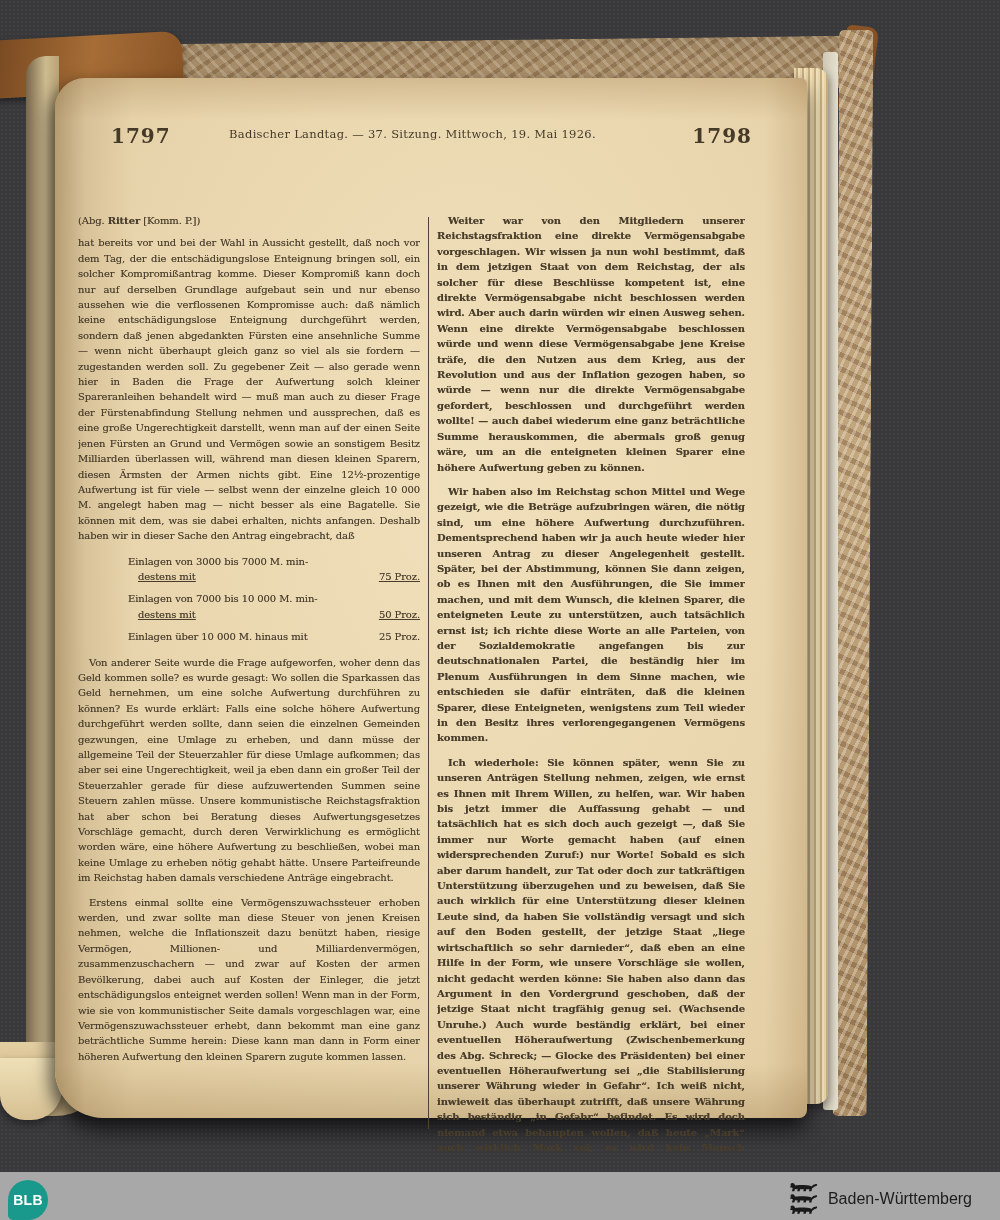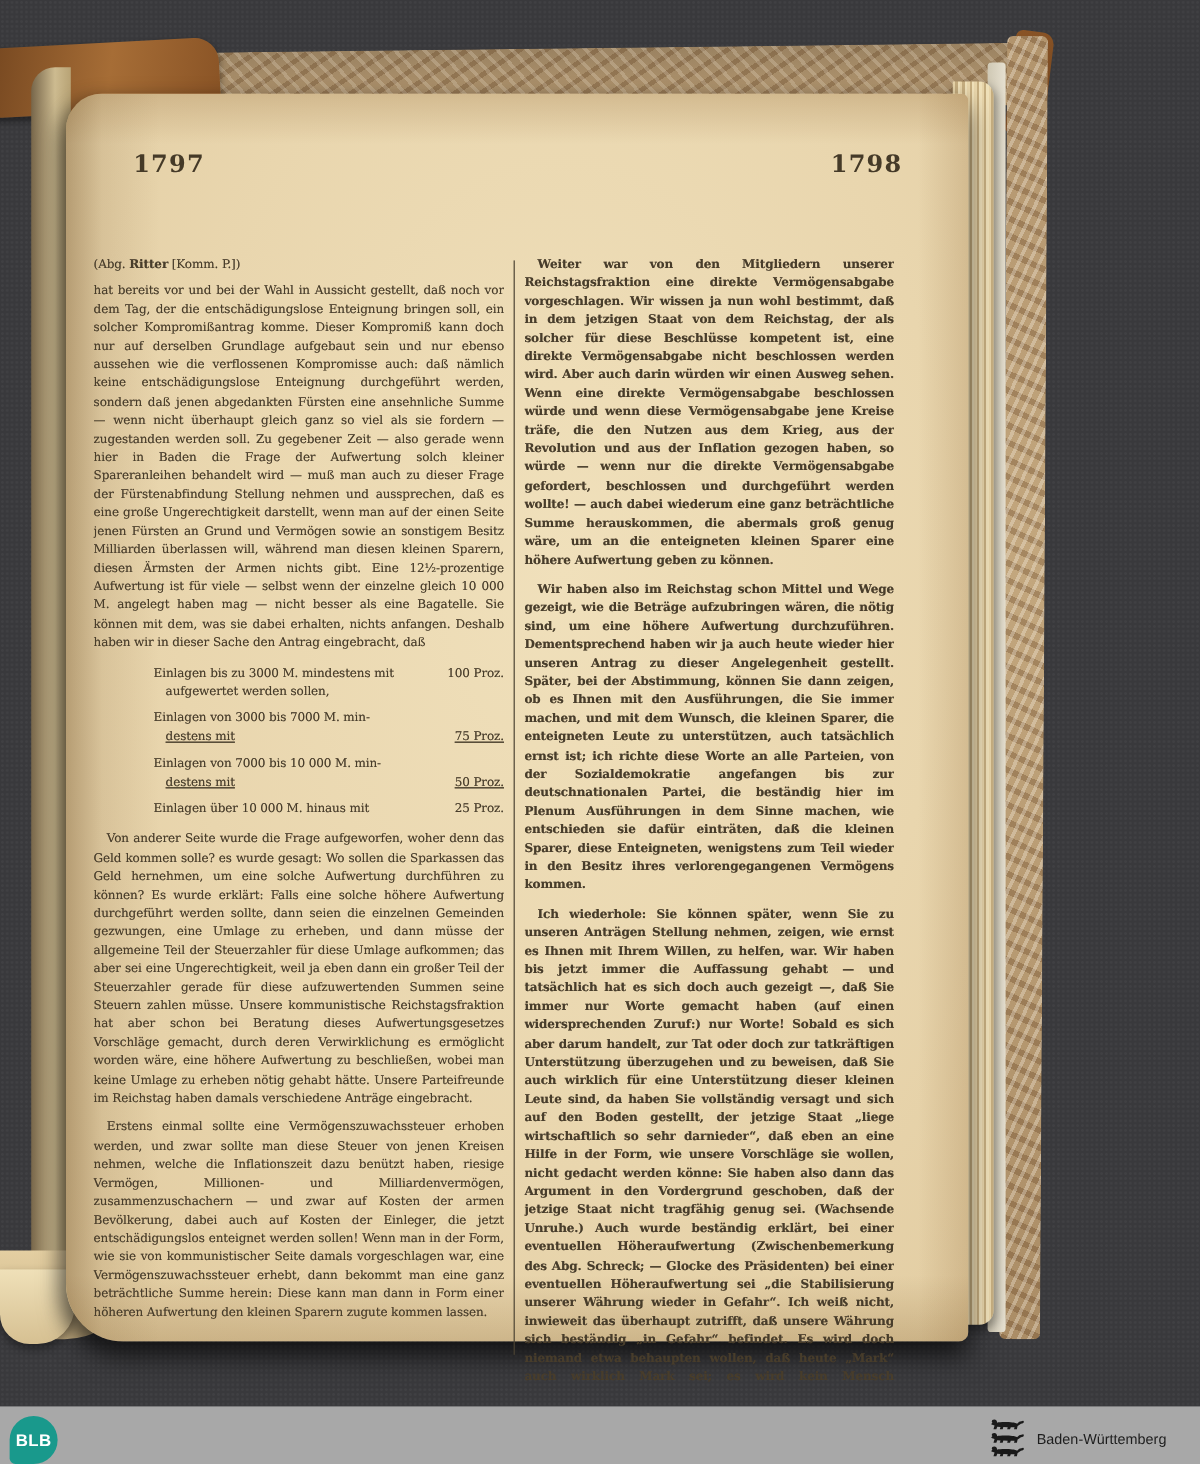--- a/index.html
+++ b/index.html
@@ -113,56 +113,50 @@
   }
   .blb-badge{
     width:40px;height:40px;margin-left:8px;flex:0 0 auto;
     background:#19998c;border-radius:50% 50% 50% 12%;
     display:flex;align-items:center;justify-content:center;
     color:#ffffff;font-weight:bold;font-size:14px;letter-spacing:.3px;
   }
   .lib-name{margin-left:13px;font-weight:700;font-size:13.5px;line-height:1.32;color:#2a2a2a;letter-spacing:.4px;}
   .footer-right{margin-left:auto;margin-right:28px;display:flex;align-items:center;gap:10px;}
   .lions{width:30px;height:42px;}
-  .region{font-size:12px;color:#1d1d1d;font-weight:500;}
+  .region{font-size:16px;color:#1d1d1d;font-weight:500;}
 </style>
 </head>
 <body>
 
 <div class="top-band"></div>
 <div class="leather-corner"></div>
 <div class="leather-right"></div>
 <div class="marble-strip"></div>
 <div class="board-strip"></div>
 <div class="page-stack"></div>
 <div class="prev-sliver"></div>
 <div class="under-page-1"></div>
 <div class="under-page-2"></div>
 
 <div class="main-page">
   <div class="page-head">
     <div class="pn pn-left">1797</div>
+    <div class="head-title">Badischer Landtag. — 37. Sitzung. Mittwoch, 19. Mai 1926.</div>
     <div class="pn pn-right">1798</div>
   </div>
 
   <div class="columns">
     <div class="divider"></div>
 
     <div class="col col-left">
       <div class="speaker"><span>(Abg. </span><b>Ritter</b><span> [Komm. P.])</span></div>
       <div class="para noindent">hat bereits vor und bei der Wahl in Aussicht gestellt, daß noch vor dem Tag, der die entschädigungslose Enteignung bringen soll, ein solcher Kompromißantrag komme. Dieser Kompromiß kann doch nur auf derselben Grundlage aufgebaut sein und nur ebenso aussehen wie die verflossenen Kompromisse auch: daß nämlich keine entschädigungslose Enteignung durchgeführt werden, sondern daß jenen abgedankten Fürsten eine ansehnliche Summe — wenn nicht überhaupt gleich ganz so viel als sie fordern — zugestanden werden soll. Zu gegebener Zeit — also gerade wenn hier in Baden die Frage der Aufwertung solch kleiner Spareranleihen behandelt wird — muß man auch zu dieser Frage der Fürstenabfindung Stellung nehmen und aussprechen, daß es eine große Ungerechtigkeit darstellt, wenn man auf der einen Seite jenen Fürsten an Grund und Vermögen sowie an sonstigem Besitz Milliarden überlassen will, während man diesen kleinen Sparern, diesen Ärmsten der Armen nichts gibt. Eine 12½-prozentige Aufwertung ist für viele — selbst wenn der einzelne gleich 10 000 M. angelegt haben mag — nicht besser als eine Bagatelle. Sie können mit dem, was sie dabei erhalten, nichts anfangen. Deshalb haben wir in dieser Sache den Antrag eingebracht, daß</div>
 
       <div class="einlagen">
-        <div class="einlage">
-          <div class="e-line">
-              <span>Einlagen bis zu 3000 M. mindestens mit</span>
-              <span>100 Proz.</span>
-            </div>
-          <div class="e-cont">aufgewertet werden sollen,</div>
-        </div>
         <div class="einlage">
           <div>Einlagen von 3000 bis 7000 M. min-</div>
           <div class="e-cont with-val">
               <span>destens mit</span>
               <span>75 Proz.</span>
             </div>
         </div>
         <div class="einlage">
           <div>Einlagen von 7000 bis 10 000 M. min-</div>
           <div class="e-cont with-val">

